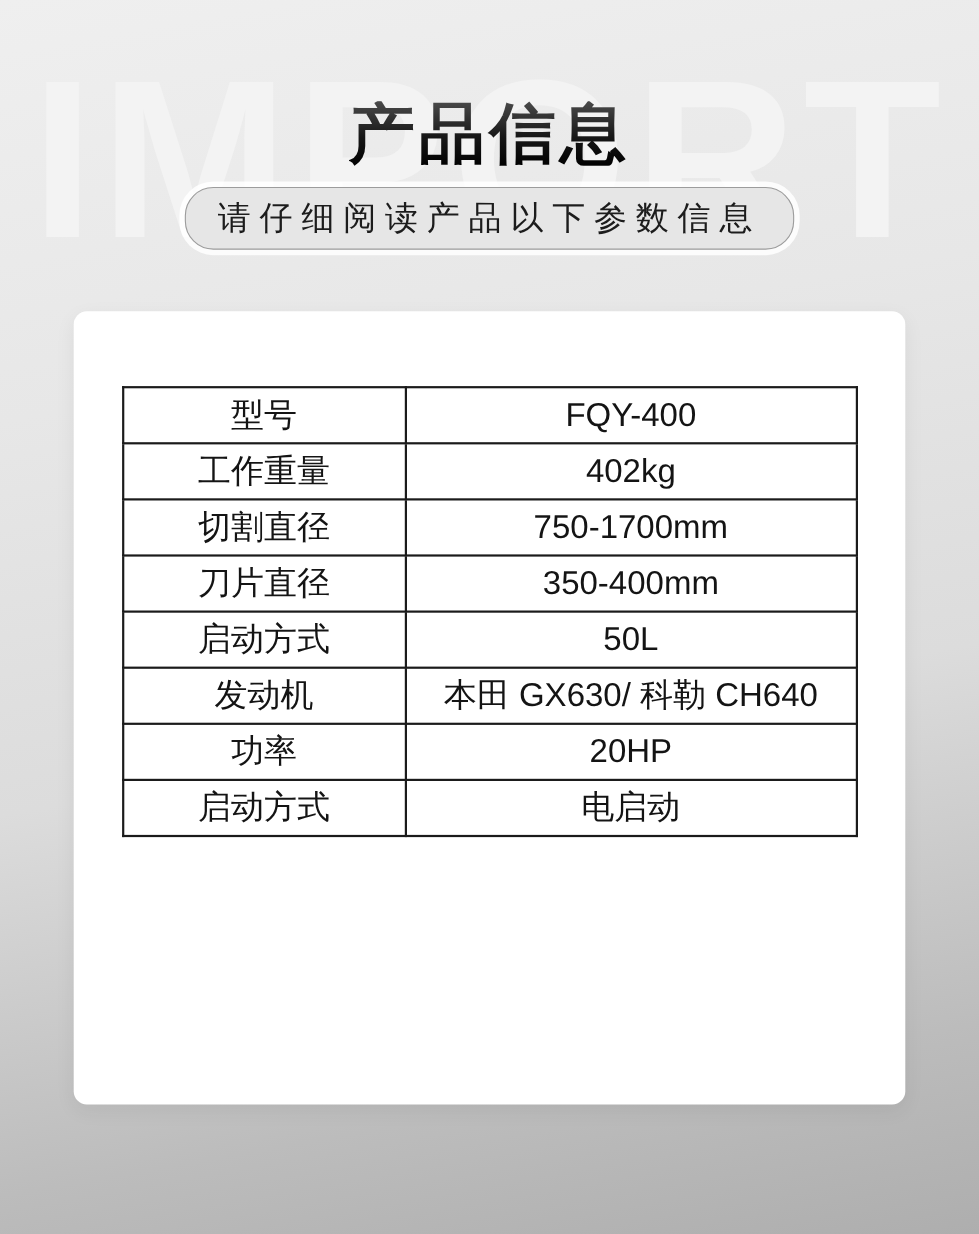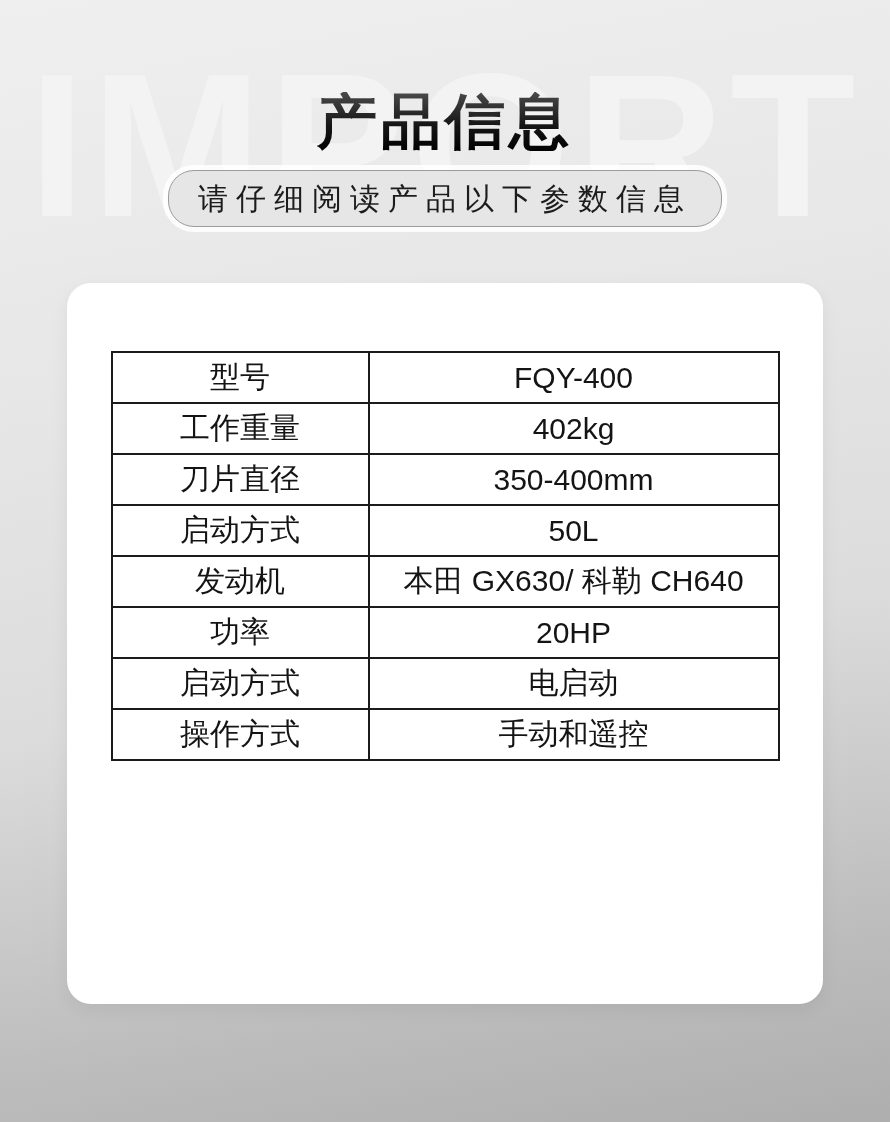--- a/index.html
+++ b/index.html
@@ -68,21 +68,21 @@
     font-weight: 500;
     color: #1c1c1c;
     white-space: nowrap;
   }
   .card {
     position: relative;
     width: 756px;
     height: 721px;
     margin: 56px auto 0;
     background: #ffffff;
-    border-radius: 24px;
+    border-radius: 12px;
     box-shadow: 0 6px 18px rgba(0,0,0,0.06);
   }
   table.spec-table {
     width: 669px;
     margin: 0 auto;
     position: relative;
     top: 68px;
     border-collapse: collapse;
     table-layout: fixed;
   }
@@ -119,40 +119,40 @@
       <tbody>
           <tr>
             <td class="label-cell">型号</td>
             <td class="value-cell">FQY-400</td>
           </tr>
           <tr>
             <td class="label-cell">工作重量</td>
             <td class="value-cell">402kg</td>
           </tr>
           <tr>
+            <td class="label-cell">切割直径</td>
+            <td class="value-cell">750-1700mm</td>
+          </tr>
+          <tr>
             <td class="label-cell">刀片直径</td>
             <td class="value-cell">350-400mm</td>
           </tr>
           <tr>
             <td class="label-cell">启动方式</td>
             <td class="value-cell">50L</td>
           </tr>
           <tr>
             <td class="label-cell">发动机</td>
             <td class="value-cell">本田 GX630/ 科勒 CH640</td>
           </tr>
           <tr>
             <td class="label-cell">功率</td>
             <td class="value-cell">20HP</td>
           </tr>
           <tr>
             <td class="label-cell">启动方式</td>
             <td class="value-cell">电启动</td>
           </tr>
-          <tr>
-            <td class="label-cell">操作方式</td>
-            <td class="value-cell">手动和遥控</td>
-          </tr>
         </tbody>
     </table>
   </div>
 
 </div>
 
 </body></html>

